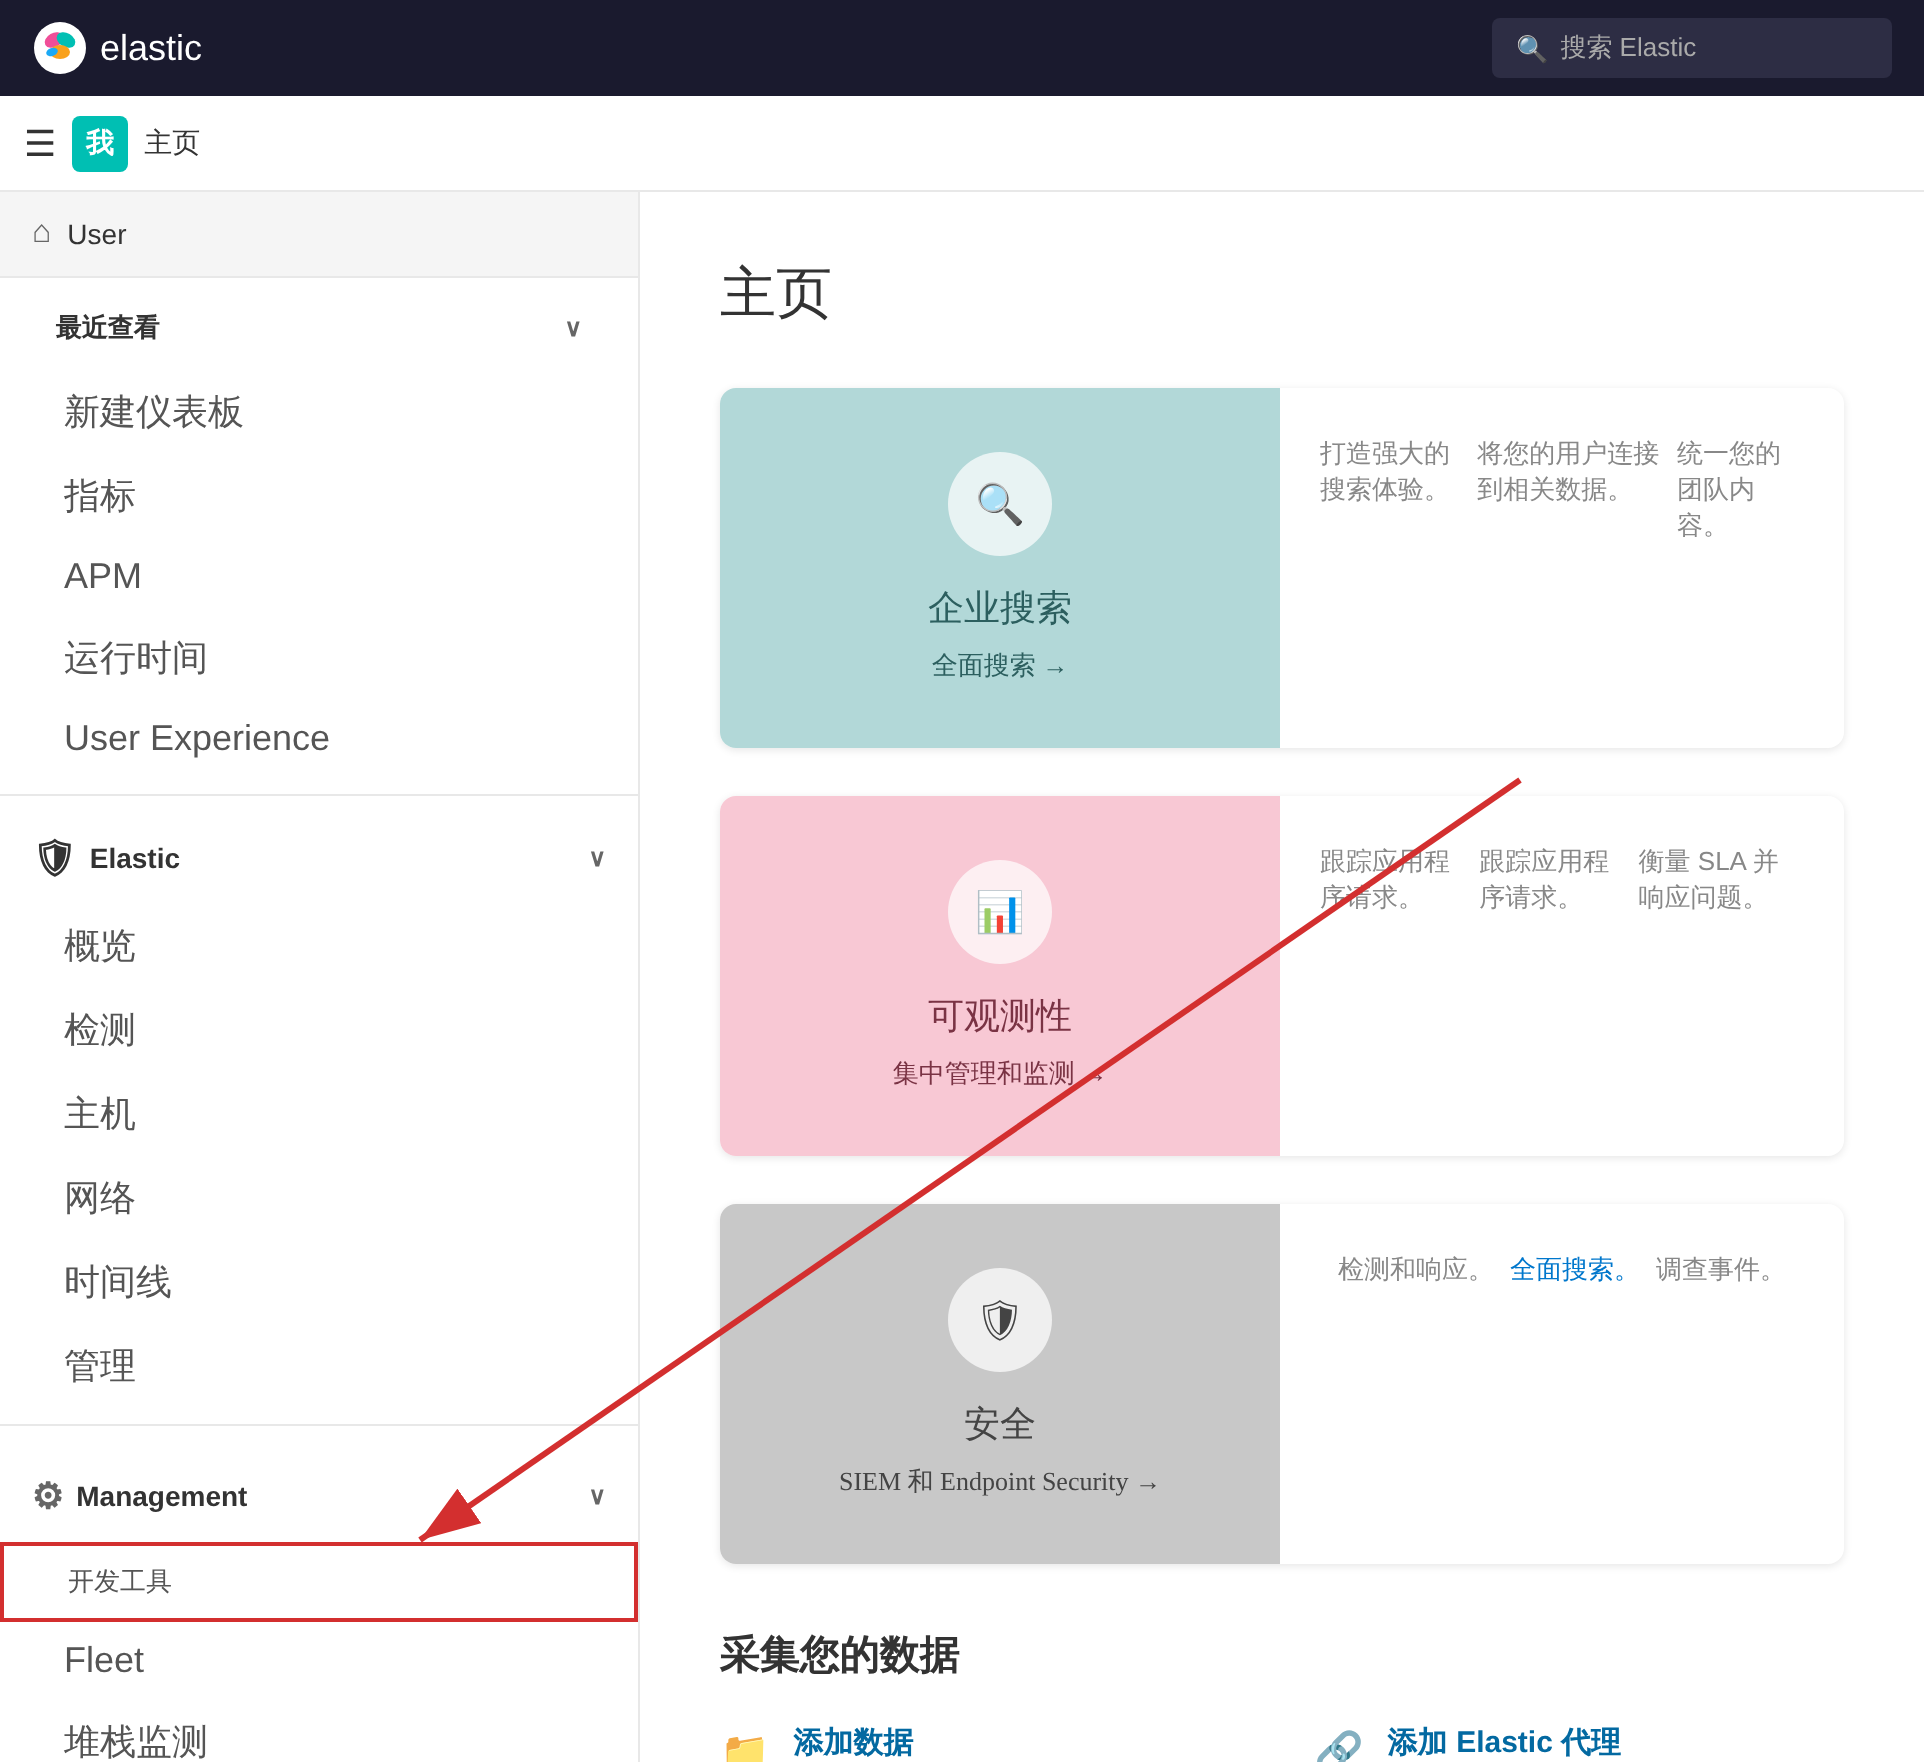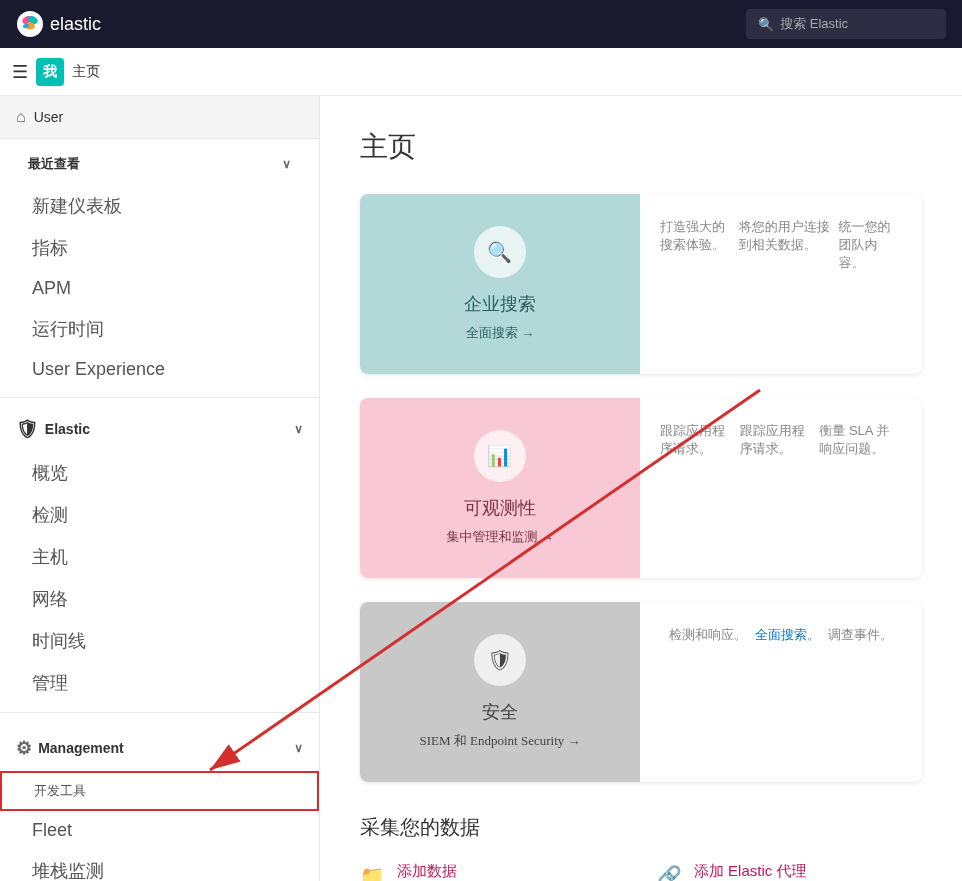--- a/index.html
+++ b/index.html
@@ -115,31 +115,31 @@
     .card-right-text { font-size: 13px; color: #888; }
     .card-right-text.link-text { color: #0077cc; cursor: pointer; }
 
     
     .card-search { background: #b2d8d8; color: #2c5f5f; }
     .card-observability { background: #f8c8d4; color: #7a3344; }
     .card-security { background: #c8c8c8; color: #444; }
 
     
     .collect-section { margin-top: 32px; }
-    .collect-title { font-size: 20px; color: #333; font-weight: 400; margin-bottom: 21px; }
+    .collect-title { font-size: 20px; color: #333; font-weight: 700; margin-bottom: 21px; }
     .collect-cards { display: flex; gap: 32px; }
     .collect-card {
       display: flex; gap: 12px; align-items: flex-start;
       flex: 1;
     }
     .collect-card-icon {
       font-size: 20px; color: #888; margin-top: 2px;
     }
     .collect-card-content {}
-    .collect-card-title { font-size: 15px; color: #be185d; font-weight: 400; margin-bottom: 4px; }
+    .collect-card-title { font-size: 15px; color: #0369a1; font-weight: 700; margin-bottom: 4px; }
 
     
     .arrow-overlay {
       position: absolute; pointer-events: none;
       top: 0; left: 0; width: 962px; height: 881px;
     }
   </style>
 </head>
 <body>
 

